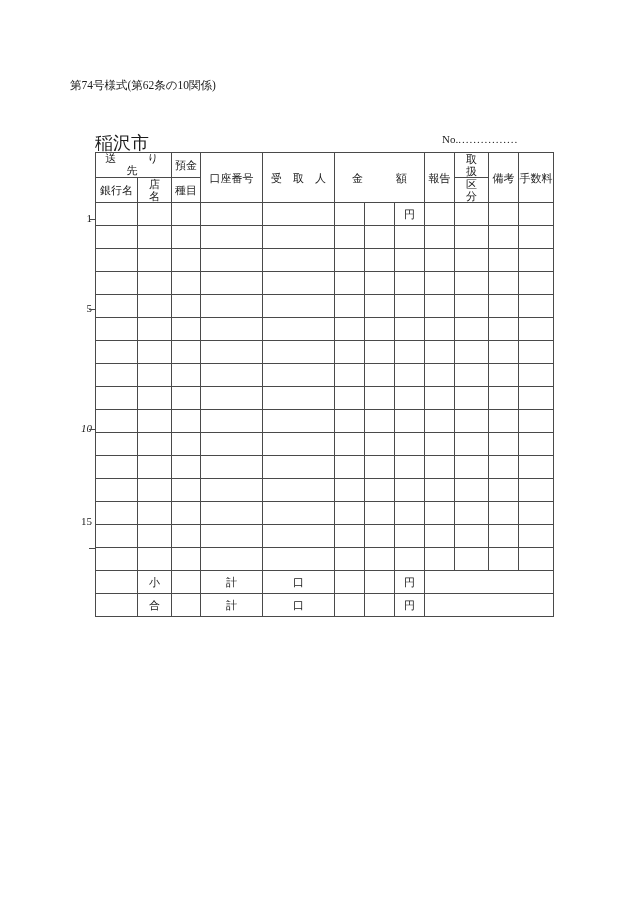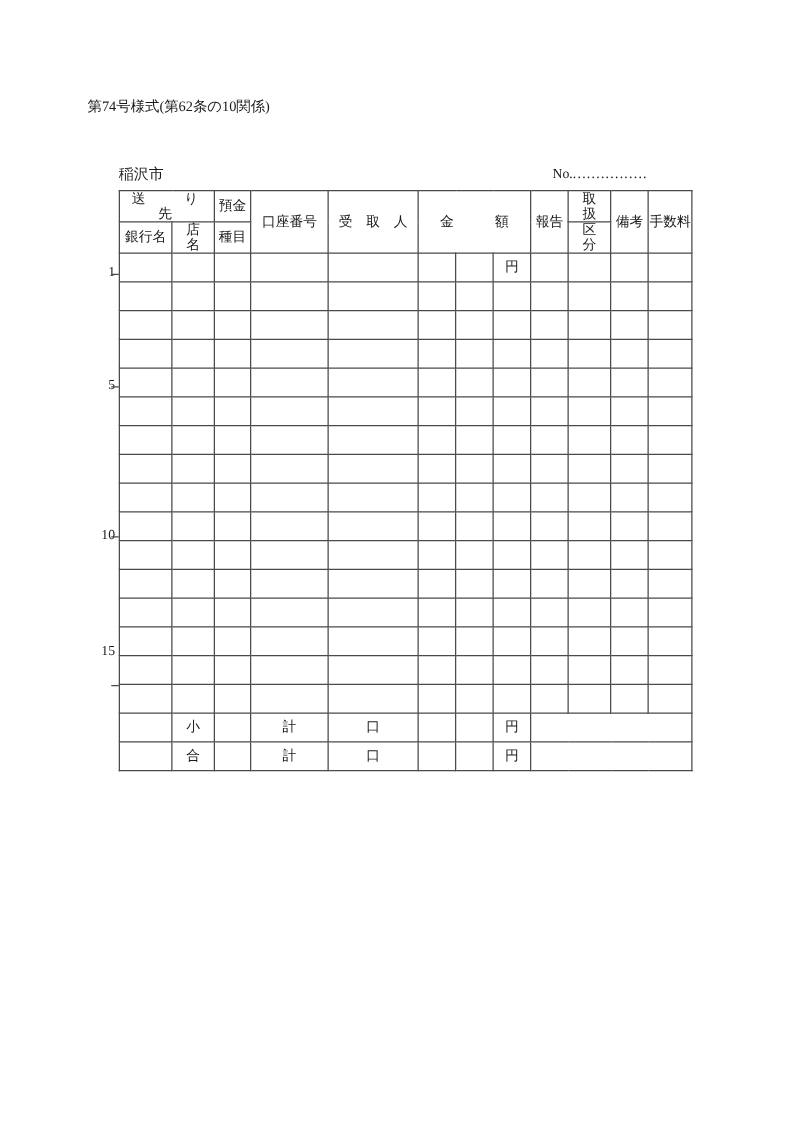--- a/index.html
+++ b/index.html
@@ -34,21 +34,21 @@
     left: 232px;
     top: 105px;
     font-size: 12px;
     letter-spacing: 0.5px;
     white-space: nowrap;
   }
   .city-name {
     position: absolute;
     left: 95px;
     top: 131px;
-    font-size: 12px;
+    font-size: 18px;
     white-space: nowrap;
   }
   .no-field {
     position: absolute;
     left: 442px;
     top: 133px;
     font-size: 11px;
     white-space: nowrap;
   }
   .no-field .dots {
@@ -113,39 +113,39 @@
     text-align: right;
     font-size: 11px;
     color: #1a1a1a;
   }
   .tick {
     position: absolute;
     left: 89px;
     width: 6px;
     border-top: 1px solid #4a4a4a;
   }
-  .spread2 { letter-spacing: 3px; }
+  .spread2 { letter-spacing: 3px; font-family: Liberation Mono, monospace; }
 </style>
 </head>
 <body>
 
 <div class="page">
 
   <div class="form-no">第74号様式(第62条の10関係)</div>
   <div class="city-name">稲沢市</div>
 
   <div class="no-field">
     <span>No.</span><span class="dots">................</span>
   </div>
 
   <div class="row-label" style="top:212px;">1</div>
   <div class="tick" style="top:219px;"></div>
   <div class="row-label" style="top:302px;">5</div>
   <div class="tick" style="top:309px;"></div>
-  <div class="row-label" style="top:422px;">10</div>
+  <div class="row-label" style="top:422px;font-style:italic;">10</div>
   <div class="tick" style="top:429px;"></div>
   <div class="row-label" style="top:515px;">15</div>
   <div class="tick" style="top:548px;"></div>
 
   <table class="main">
     <colgroup>
       <col class="c-bank">
         <col class="c-store">
         <col class="c-type">
         <col class="c-acct">

